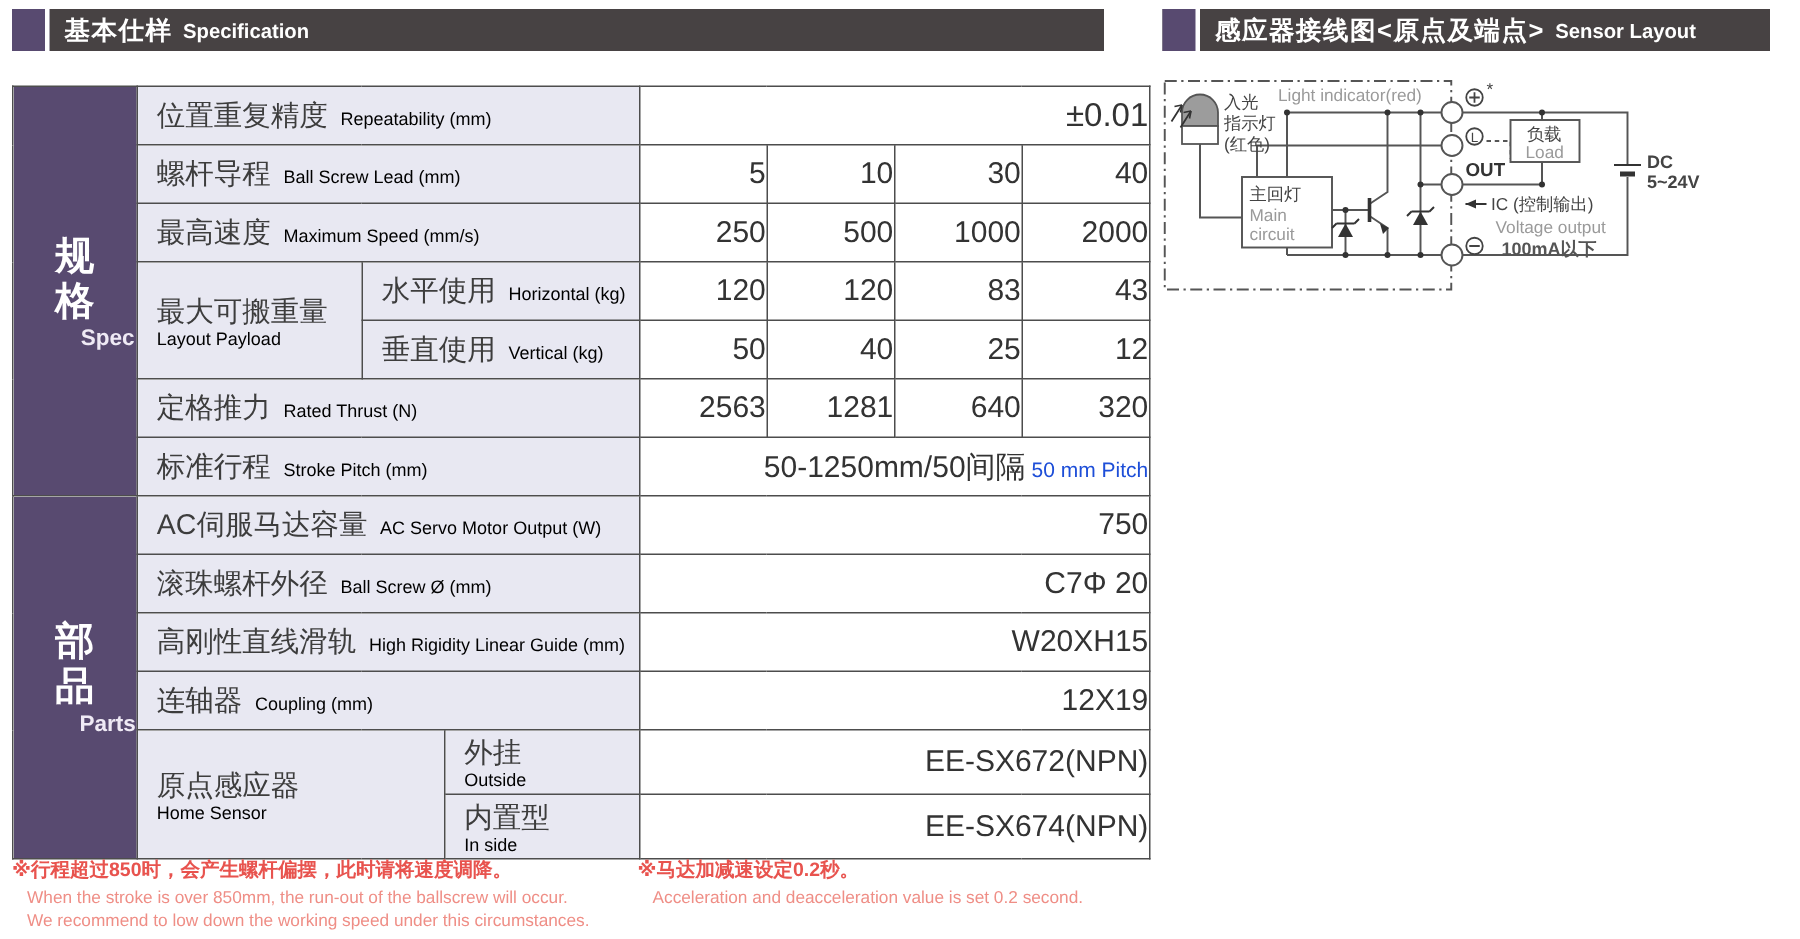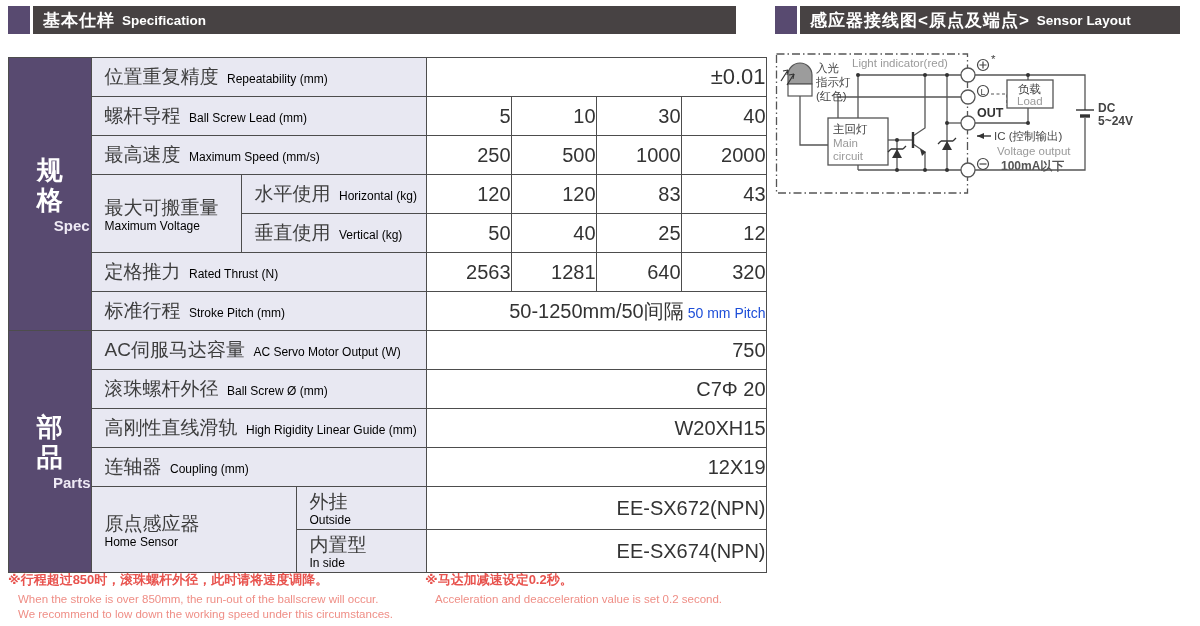--- a/index.html
+++ b/index.html
@@ -96,21 +96,21 @@
         <span class="en-lbl">Maximum Speed (mm/s)</span>
       </td>
       <td class="val">250</td>
       <td class="val">500</td>
       <td class="val">1000</td>
       <td class="val">2000</td>
     </tr>
     <tr>
       <td class="lbl stacked" rowspan="2">
         <span class="zh-lbl">最大可搬重量</span>
-        <span class="en-lbl">Maximum Voltage</span>
+        <span class="en-lbl">Layout Payload</span>
       </td>
       <td class="sub" colspan="2">
         <span class="zh-lbl">水平使用</span>
         <span class="en-lbl">Horizontal (kg)</span>
       </td>
       <td class="val">120</td>
       <td class="val">120</td>
       <td class="val">83</td>
       <td class="val">43</td>
     </tr>
@@ -191,21 +191,21 @@
       <td class="sub stacked">
         <span class="zh-lbl">内置型</span>
         <span class="en-lbl">In side</span>
       </td>
       <td class="val" colspan="4">EE-SX674(NPN)</td>
     </tr>
   </tbody>
     </table>
 
   <div class="notes note1">
-    <div class="note-zh">※行程超过850时，滚珠螺杆外径，此时请将速度调降。</div>
+    <div class="note-zh">※行程超过850时，会产生螺杆偏摆，此时请将速度调降。</div>
     <div class="note-en">When the stroke is over 850mm, the run-out of the ballscrew will occur.</div>
     <div class="note-en">We recommend to low down the working speed under this circumstances.</div>
   </div>
   <div class="notes note2">
     <div class="note-zh">※马达加减速设定0.2秒。</div>
     <div class="note-en">Acceleration and deacceleration value is set 0.2 second.</div>
   </div>
 
   <svg class="diagram" width="425" height="150" viewBox="0 0 425 150">
 

